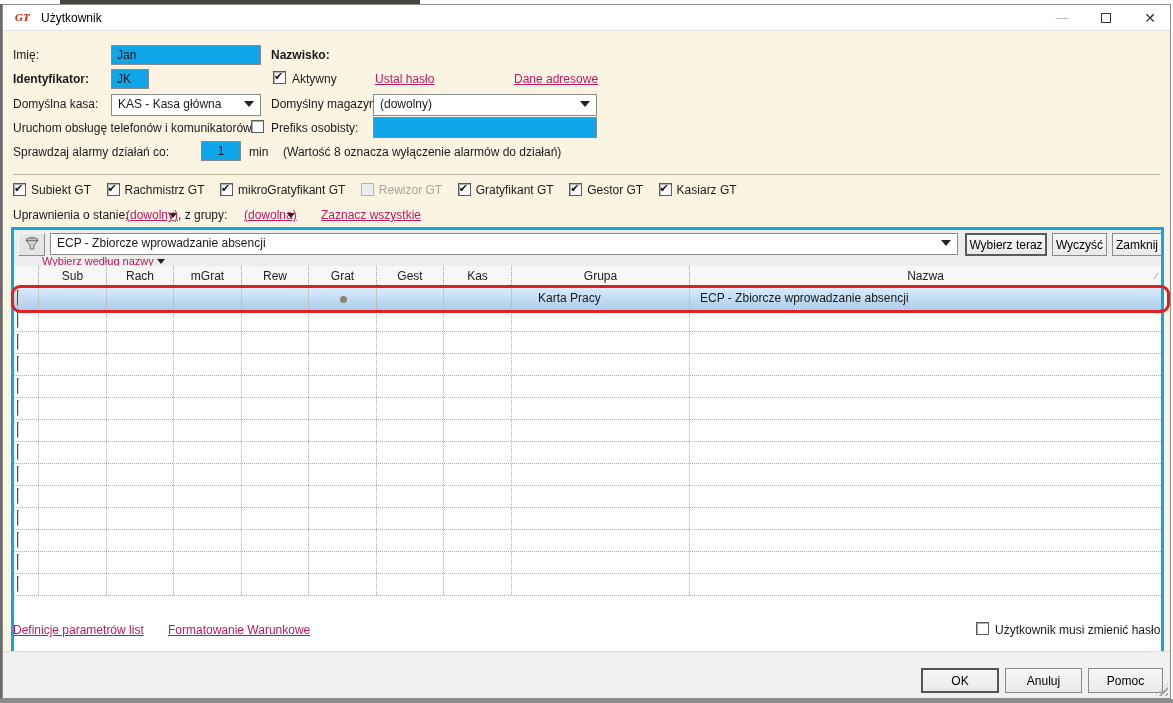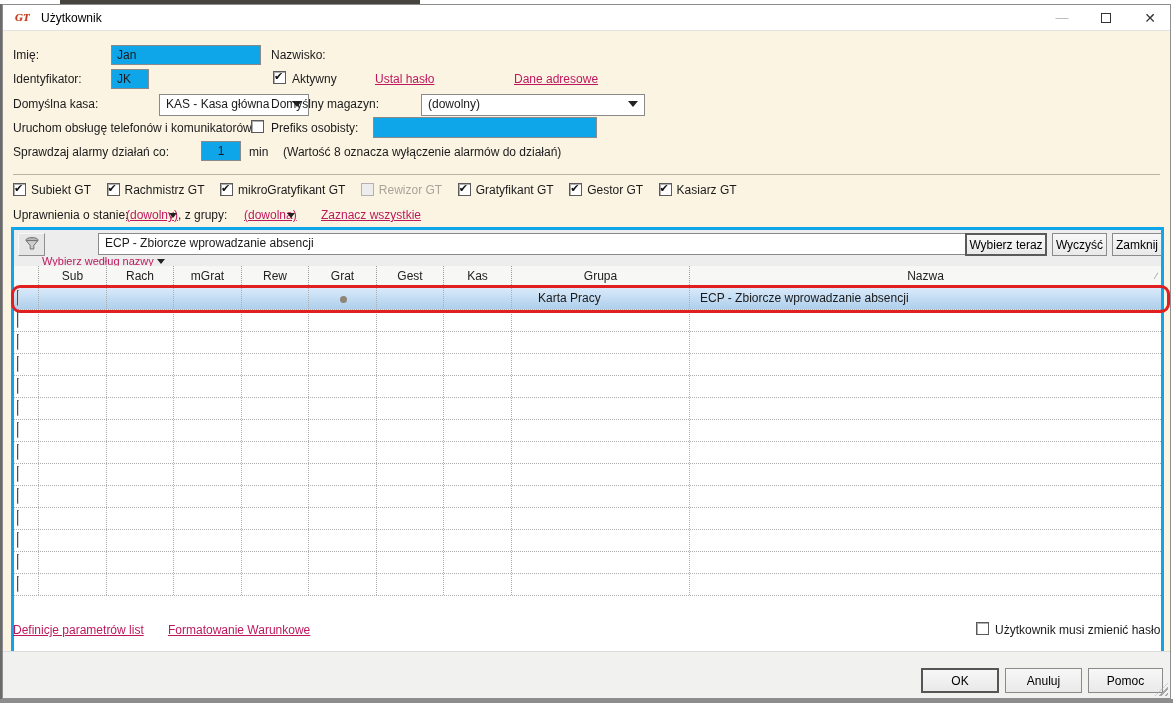--- a/index.html
+++ b/index.html
@@ -16,24 +16,24 @@
   .app-icon { position:absolute; left:12px; top:6px; width:18px; height:15px; font:italic bold 11px "Liberation Serif","DejaVu Serif",serif; color:#c23b22; text-shadow:0 0 1px #e8a27a; }
   .title-text { position:absolute; left:38px; top:6px; font-size:12px; color:#000; }
   .win-btn { position:absolute; top:0; width:40px; height:26px; text-align:center; line-height:26px; font-size:13px; color:#333; }
   .win-min { right:88px; color:#b5b5b5; }
   .win-max { right:44px; }
   .win-max .box { display:inline-block; width:10px; height:10px; border:1px solid #333; margin-top:8px; }
   .win-close { right:0; font-size:14px; }
 
   
   .lbl { position:absolute; white-space:nowrap; }
-  .b { font-weight:normal;text-align:right; }
+  .b { font-weight:bold;text-align:right; }
   .tb { position:absolute; background:#0ea5e9; border:1px solid #8a8a8a; font:12px "Liberation Sans",sans-serif; padding:0 5px; color:#1a1a1a; }
   .link { position:absolute; text-decoration:underline; color:#be185d; white-space:nowrap; cursor:pointer; }
-  .combo { position:absolute; background:#fff; border:1px solid #8a8a8a; padding:2px 20px 0 6px; white-space:nowrap; overflow:hidden;margin-left:48px; }
+  .combo { position:absolute; background:#fff; border:1px solid #8a8a8a; padding:2px 20px 0 6px; white-space:nowrap; overflow:hidden; }
   .combo .arr { position:absolute; right:6px; top:6px; width:0; height:0; border-left:5px solid transparent; border-right:5px solid transparent; border-top:6px solid #222; }
 
   .cb { position:absolute; width:13px; height:13px; background:#fff; border:1px solid #5a5a5a; box-shadow:inset 1px 1px 0 #aeaeae; }
   .cb.checked::after { content:"✔"; position:absolute; left:0px; top:-2px; font-size:11px; font-weight:bold; color:#111; }
   .cb.disabled { background:#ededed; border-color:#b2b2b2; box-shadow:none; }
   .cb-inline { position:relative; display:inline-block; vertical-align:-2px; margin-right:5px; }
 
   .divider { position:absolute; left:10px; right:10px; height:1px; background:#b9b39f; }
 
   

